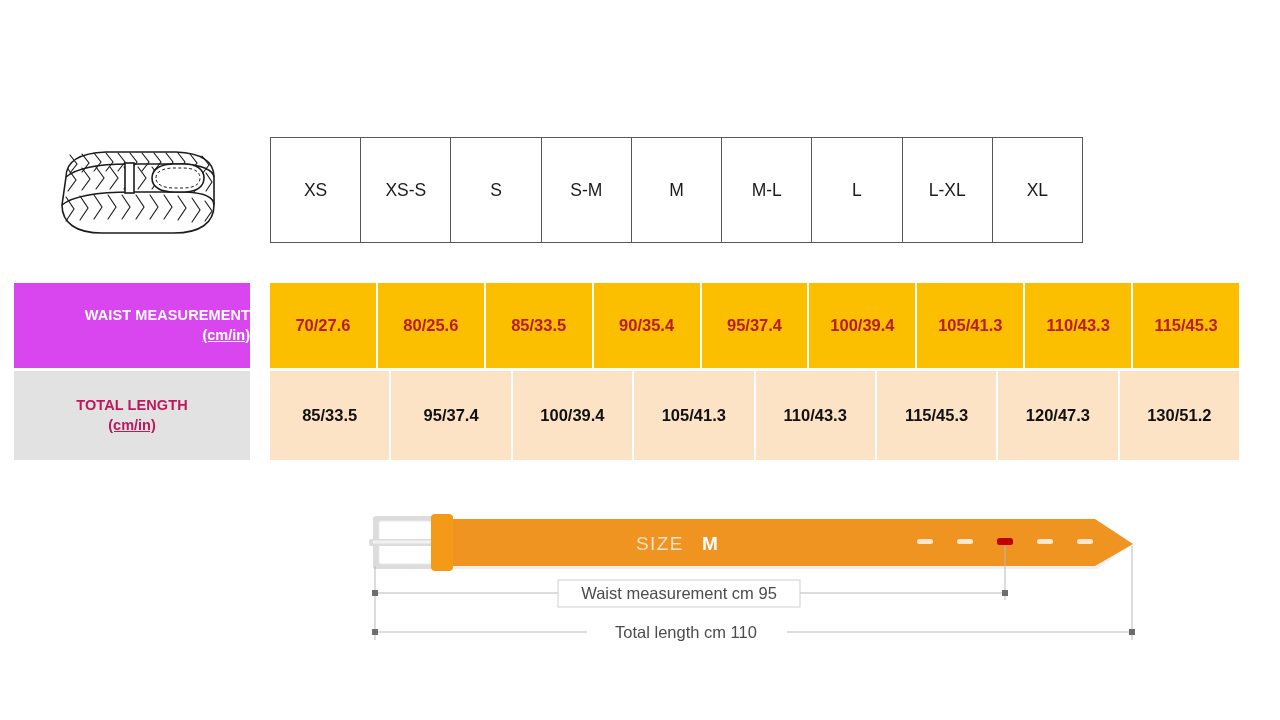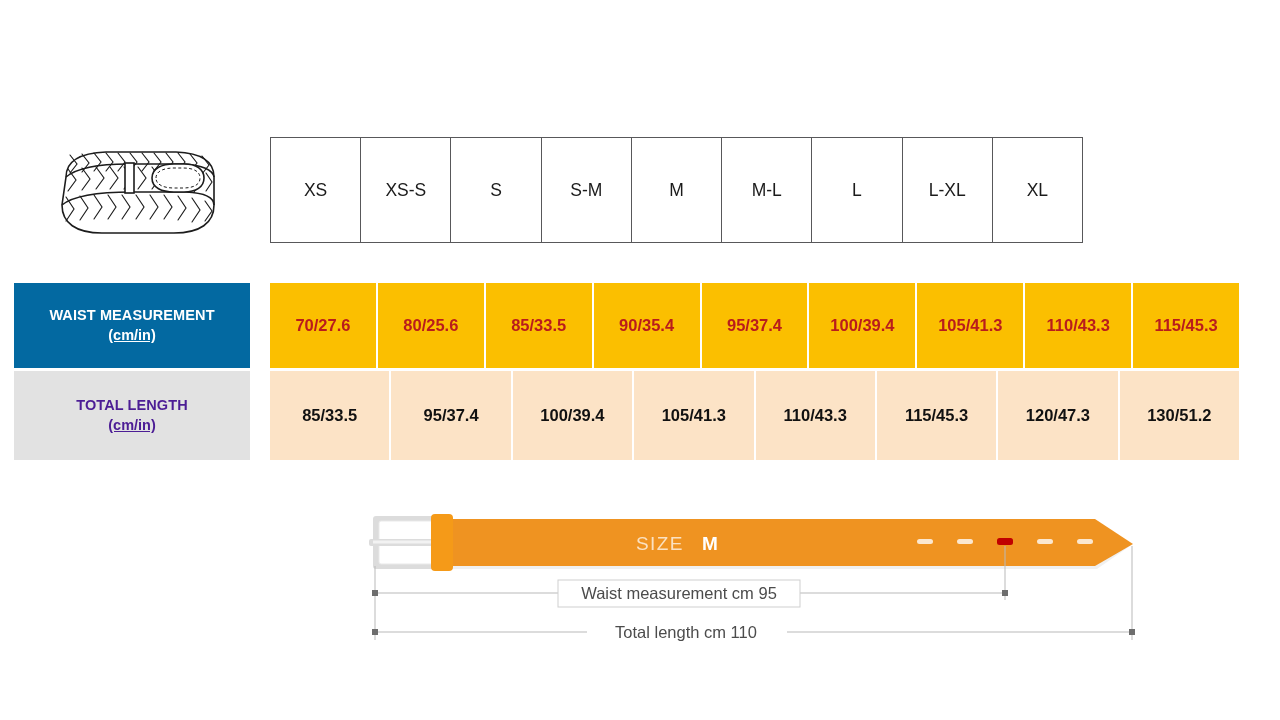--- a/index.html
+++ b/index.html
@@ -62,26 +62,27 @@
     width: 236px;
     margin-left: 14px;
     display: flex;
     flex-direction: column;
     align-items: center;
     justify-content: center;
     text-align: center;
     box-sizing: border-box;
   }
   #row-waist .row-label {
-    background: #0369a1;
+    background: #d946ef;
     color: #ffffff;
+    align-items: flex-end;
   }
   #row-total .row-label {
     background: #e2e2e2;
-    color: #4c1d95;
+    color: #be185d;
   }
   .row-label .lbl-main {
     font-weight: bold;
     font-size: 14.5px;
     letter-spacing: 0.1px;
     line-height: 1.35;
   }
   .row-label .lbl-unit {
     font-weight: bold;
     font-size: 14.5px;

